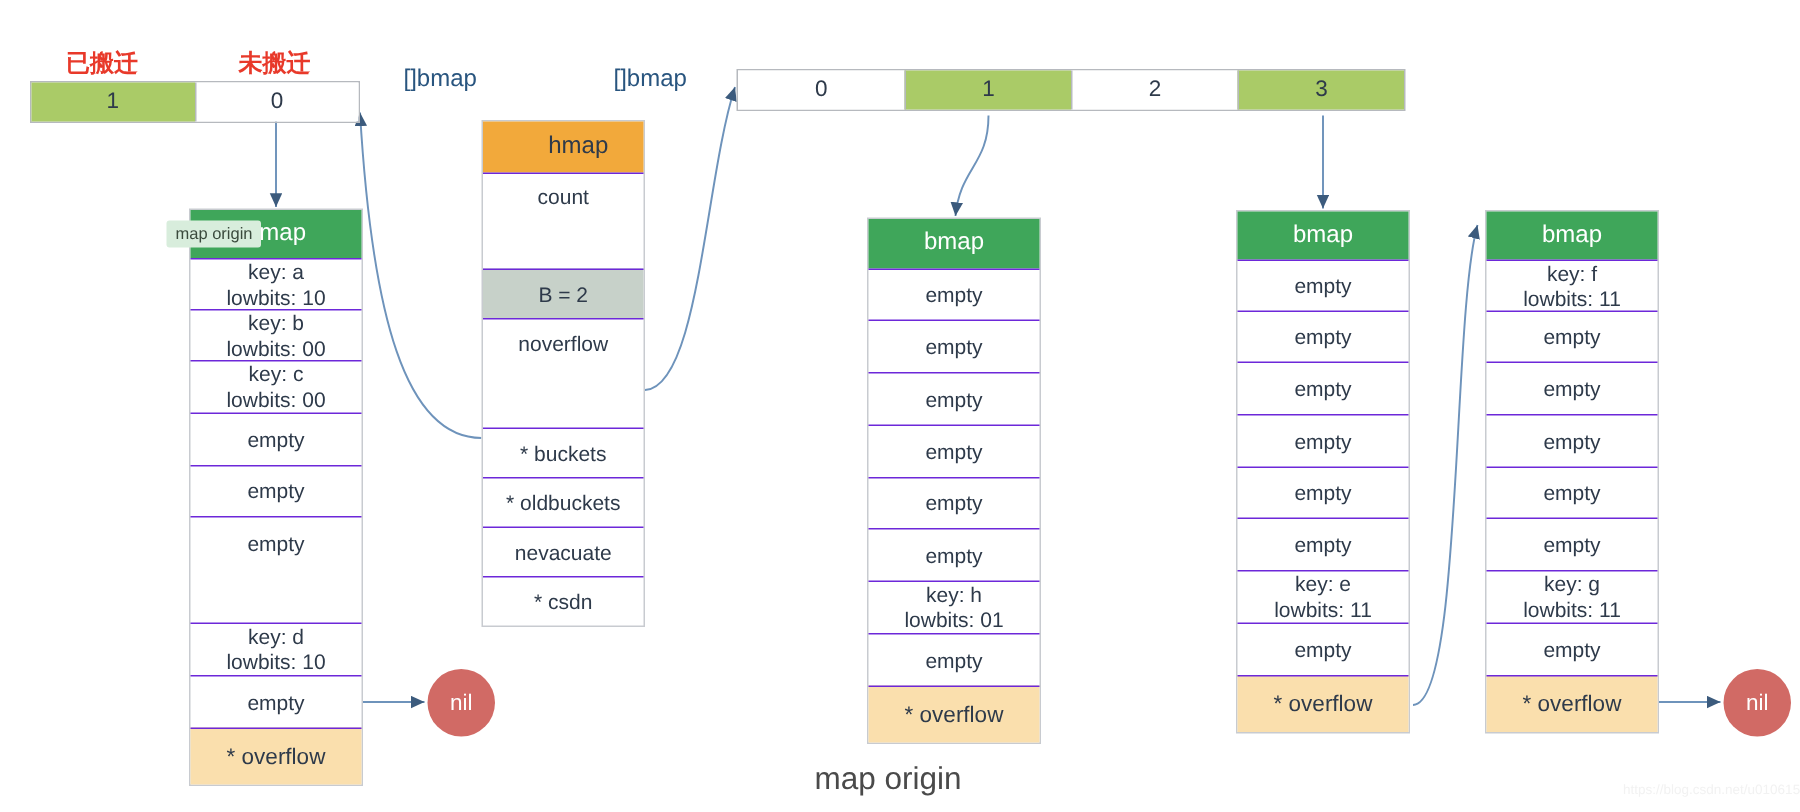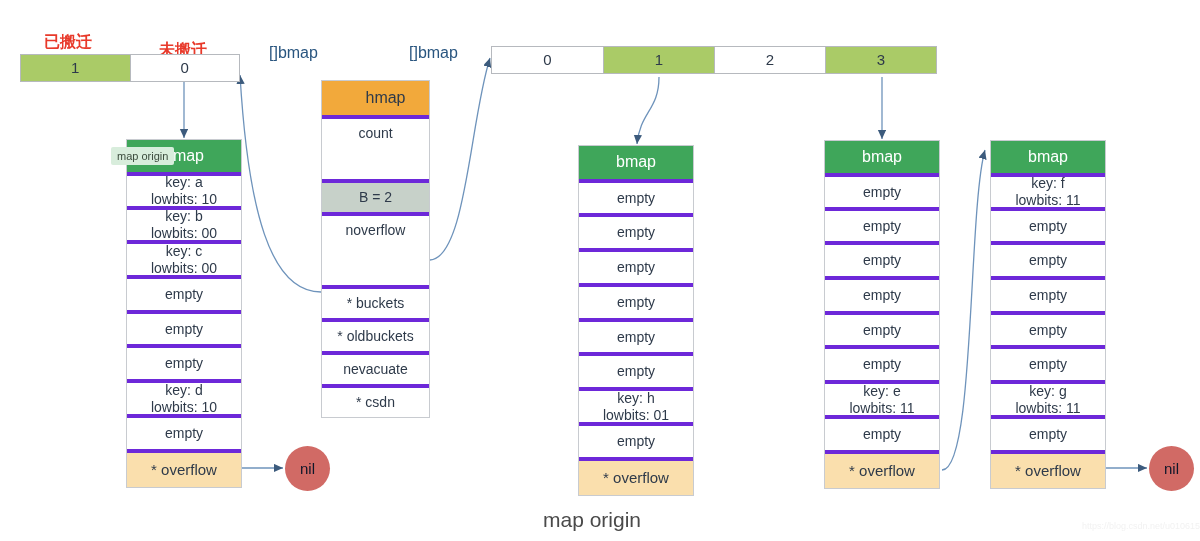--- a/index.html
+++ b/index.html
@@ -44,21 +44,21 @@
     text-align:center; font-size:15px; background:#ffffff;
   }
   .bstrip .cell.filled { background:#aacb67; }
   .bstrip .cell + .cell { border-left:1px solid #b6b9be; }
 
   
   .table { border:1px solid #c8cbd0; background:#fff; }
   .row {
     font-size:14px;
     text-align:center;
-    border-top:4px solid #6d28d9;
+    border-top:1px solid #6d28d9;
     padding:0 4px;
     display:flex; align-items:center; justify-content:center;
     flex-direction:column;
     line-height:1.18;
   }
   .row:first-child { border-top:none; }
   .row.header {
     font-size:16px;
     color:#ffffff;
     font-weight:normal;
@@ -67,21 +67,21 @@
   .row.header.bmap { background:#3fa65a; color:#ffffff; }
   .row.shade { background:#c7d1c9;margin-top:32px; }
   .row.overflow { background:#fadfad; font-size:15px; }
   .row .sub { display:block; }
 
   
   .nil {
     position:absolute;
     border-radius:50%;
     background:#d16a65;
-    color:#0f172a;
+    color:#ffffff;
     font-size:15px;
     display:flex; align-items:center; justify-content:center;
   }
 
   
   .type-label {
     position:absolute;
     color:#29557f;
     font-size:16px;
     white-space:nowrap;
@@ -140,21 +140,21 @@
 
       <path d="M942,470 C975,470 968,210 985,150"></path>
 
       <path d="M241,468 L283,468"></path>
 
       <path d="M1106,468 L1147,468"></path>
     </g>
   </svg>
 
   <div class="cn-label" style="left:44px; top:32px;">已搬迁</div>
-  <div class="cn-label" style="left:159px; top:40px;">未搬迁</div>
+  <div class="cn-label" style="left:159px; top:32px;">未搬迁</div>
 
   <div class="node strip" style="left:20px; top:54px; width:220px;">
     <div class="cell filled">1</div>
     <div class="cell">0</div>
   </div>
 
   <div class="type-label" style="left:269px; top:44px;">[]bmap</div>
   <div class="type-label" style="left:409px; top:44px;">[]bmap</div>
 
   <div class="node bstrip" style="left:491px; top:46px;">
@@ -194,21 +194,21 @@
       <span class="sub"></span>
     </div>
     <div class="row" style="height:34px;">
       <span class="sub">empty</span>
       <span class="sub"></span>
     </div>
     <div class="row" style="height:35px;">
       <span class="sub">empty</span>
       <span class="sub"></span>
     </div>
-    <div class="row" style="height:35px;">
+    <div class="row" style="height:35px;margin-top:36px;">
       <span class="sub">key: d</span>
       <span class="sub">lowbits: 10</span>
     </div>
     <div class="row" style="height:35px;">
       <span class="sub">empty</span>
       <span class="sub"></span>
     </div>
     <div class="row overflow" style="height:38px;">* overflow</div>
   </div>
 

